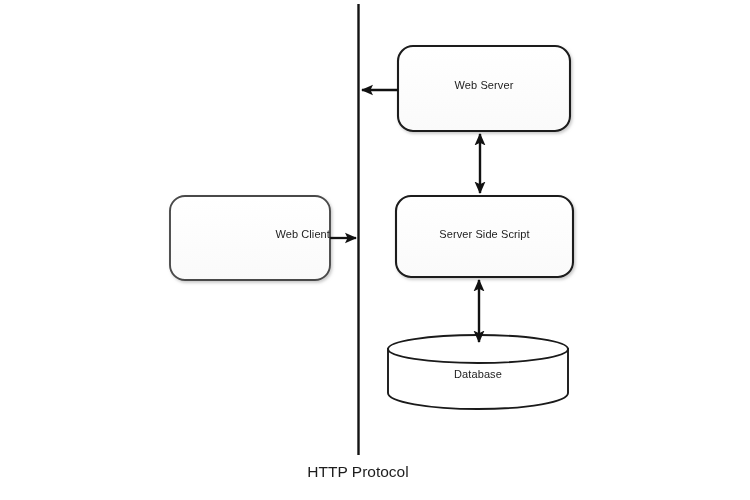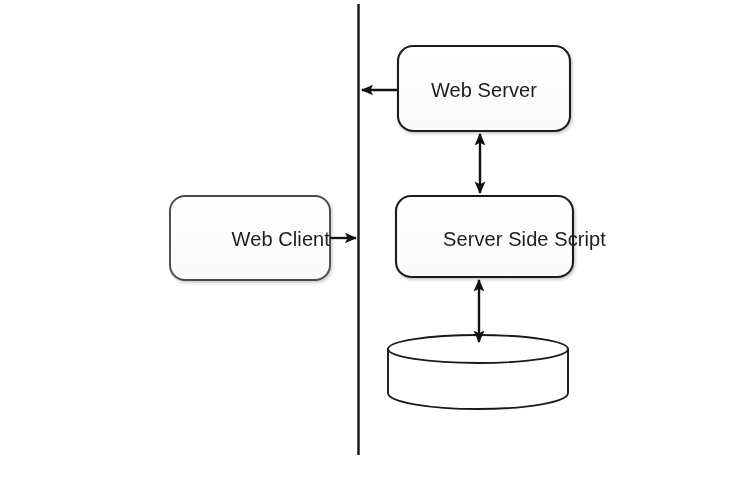--- a/index.html
+++ b/index.html
@@ -21,40 +21,40 @@
     top: 0;
     left: 0;
     width: 750px;
     height: 500px;
     display: block;
   }
   .node-label {
     position: absolute;
     color: #1d1d1d;
     font-family: "Liberation Sans", sans-serif;
-    font-size: 20px;
+    font-size: 11px;
     font-weight: 400;
     letter-spacing: 0.1px;
     text-align: center;
     white-space: nowrap;
     user-select: none;
   }
   .divider-label {
     position: absolute;
     color: #1d1d1d;
     font-family: "Liberation Sans", sans-serif;
     font-size: 15.5px;
     font-weight: 400;
     text-align: center;
     white-space: nowrap;
     user-select: none;
   }
   #label-web-server      { left: 398px; top: 79px;  width: 172px; }
   #label-web-client      { left: 170px; top: 228px; width: 160px; text-align: right; }
-  #label-server-side     { left: 396px; top: 228px; width: 177px; padding-left: 40px; }
+  #label-server-side     { left: 396px; top: 228px; width: 177px; }
   #label-database        { left: 388px; top: 368px; width: 180px; }
   #label-http-protocol   { left: 258px; top: 463px; width: 200px; }
 </style>
 </head>
 <body>
 
 <div id="canvas">
 
   <svg id="diagram-svg" viewBox="0 0 750 500" xmlns="http://www.w3.org/2000/svg">
 
@@ -107,15 +107,17 @@
     <line x1="479" y1="280" x2="479" y2="342" stroke="#111111" stroke-width="2.4" marker-start="url(#arrow-start)" marker-end="url(#arrow-end)"></line>
 
   </svg>
 
   <div class="node-label" id="label-web-server">Web Server</div>
 
   <div class="node-label" id="label-web-client">Web Client</div>
 
   <div class="node-label" id="label-server-side">Server Side Script</div>
 
+  <div class="node-label" id="label-database">Database</div>
 
+  <div class="divider-label" id="label-http-protocol">HTTP Protocol</div>
 
 </div>
 
 </body></html>

